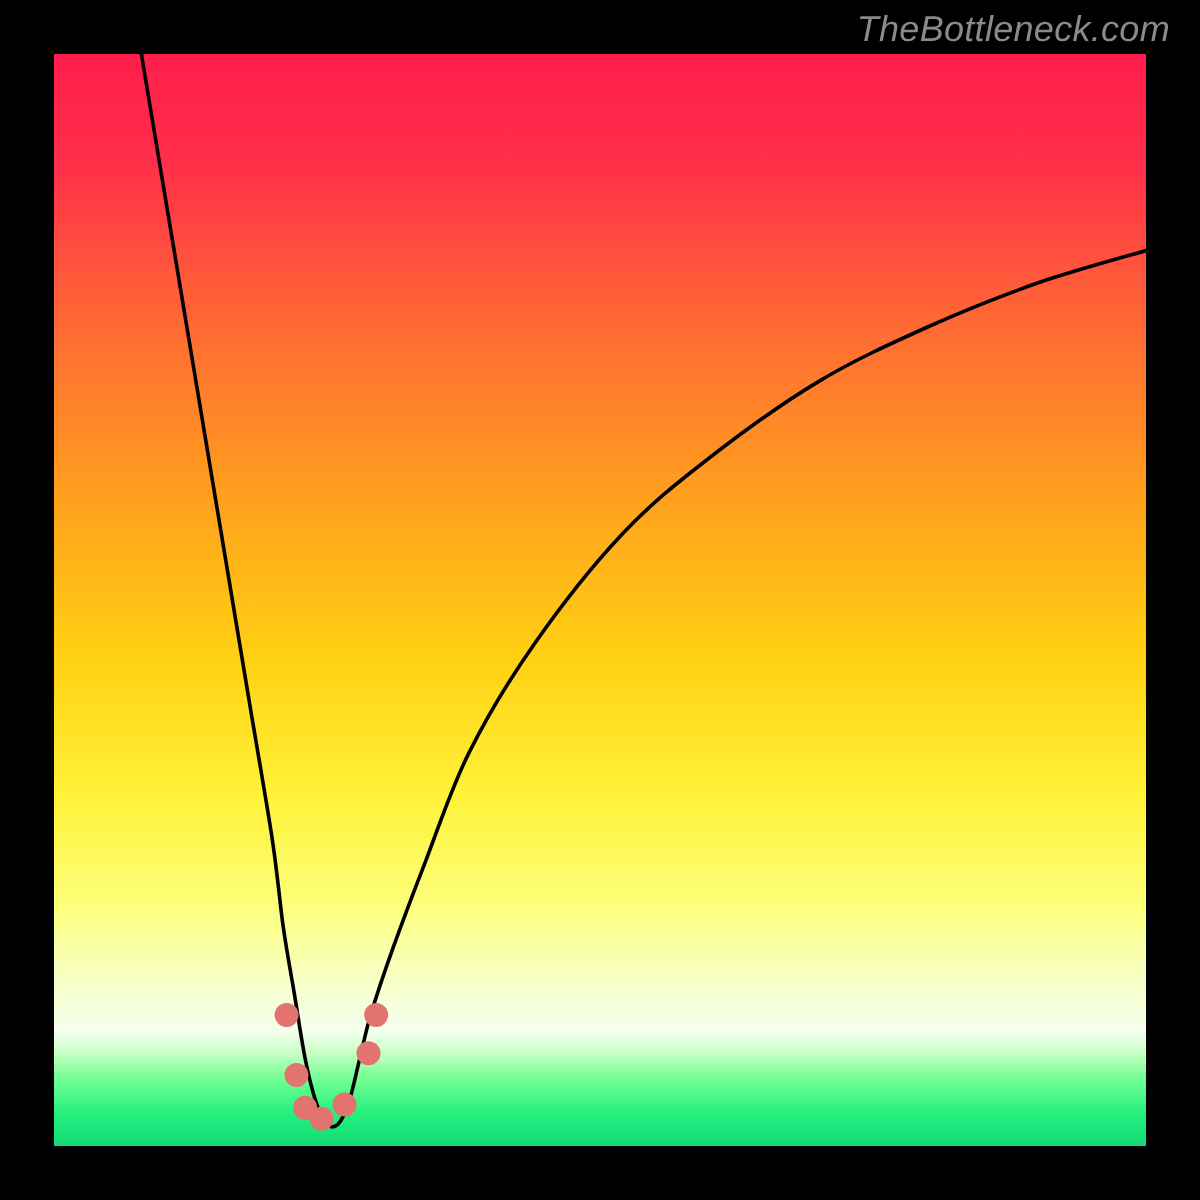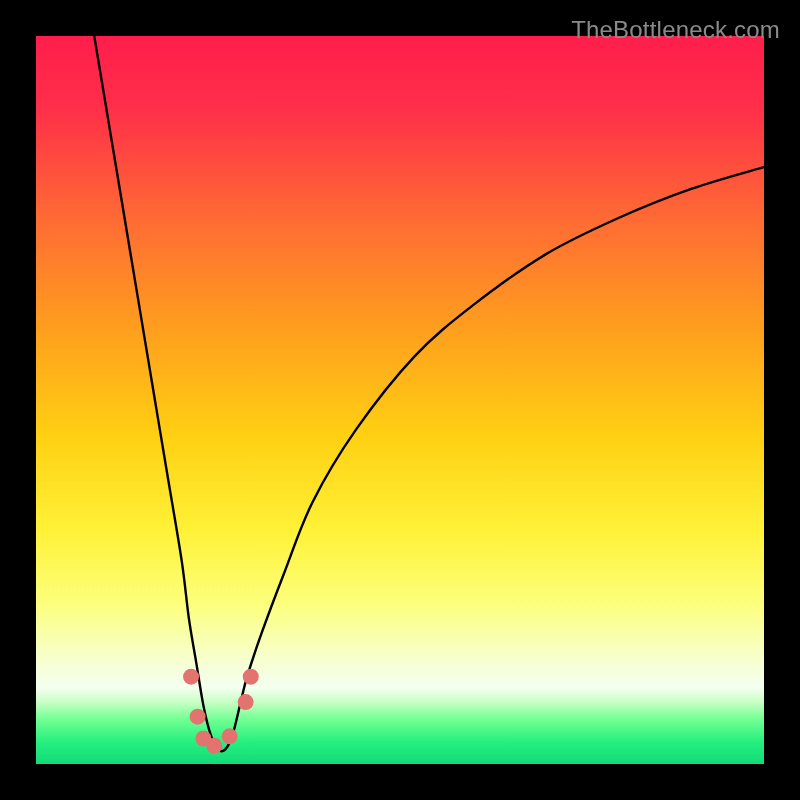--- a/index.html
+++ b/index.html
@@ -33,27 +33,28 @@
     right: 0;
     bottom: 0;
   }
   svg.curves {
     position: absolute;
     left: 0;
     top: 0;
   }
   .watermark {
     position: absolute;
-    top: 16px;
+    top: 6px;
     right: 20px;
     font-family: Arial, Helvetica, sans-serif;
     font-size: 24px;
     color: #8a8a8a;
     font-weight: 500;
     letter-spacing: 0.2px;
+    font-style: italic;
   }
 </style>
 </head>
 <body>
 
 <div class="frame">
 
   <div class="plot-area">
     <svg class="gradient-bg" width="728" height="728" viewBox="0 0 728 728" preserveAspectRatio="none">
       <defs>

